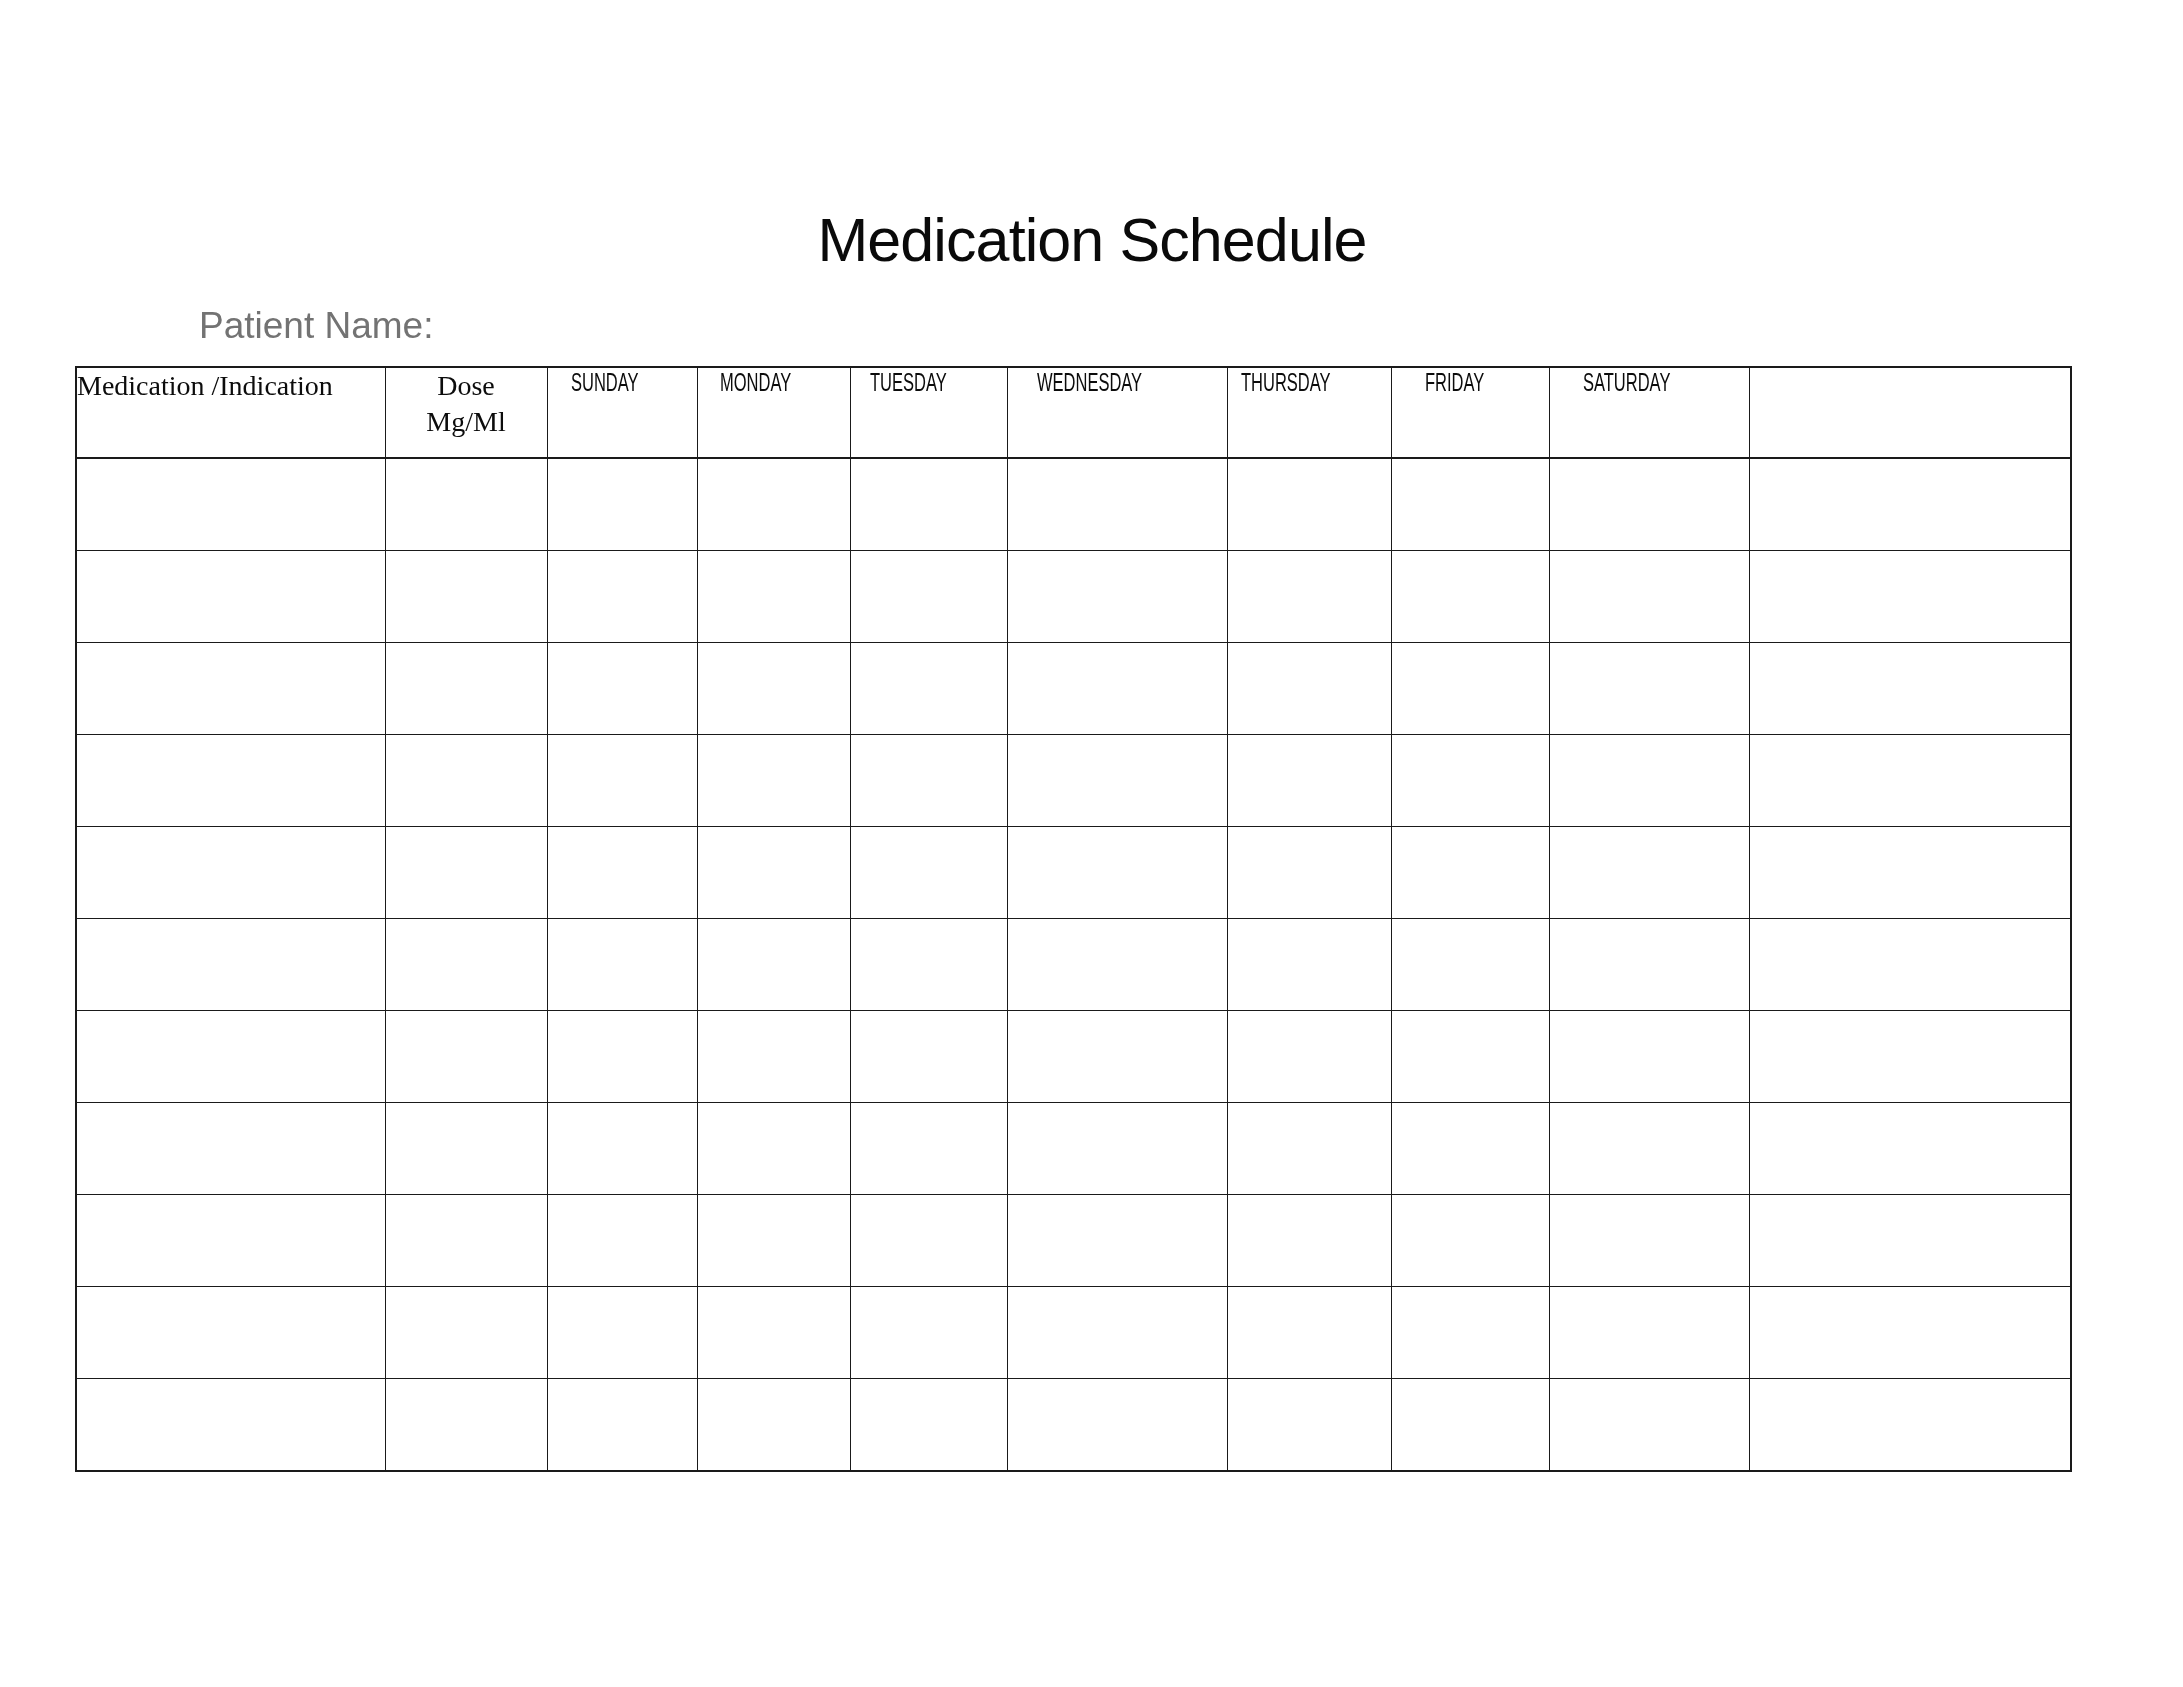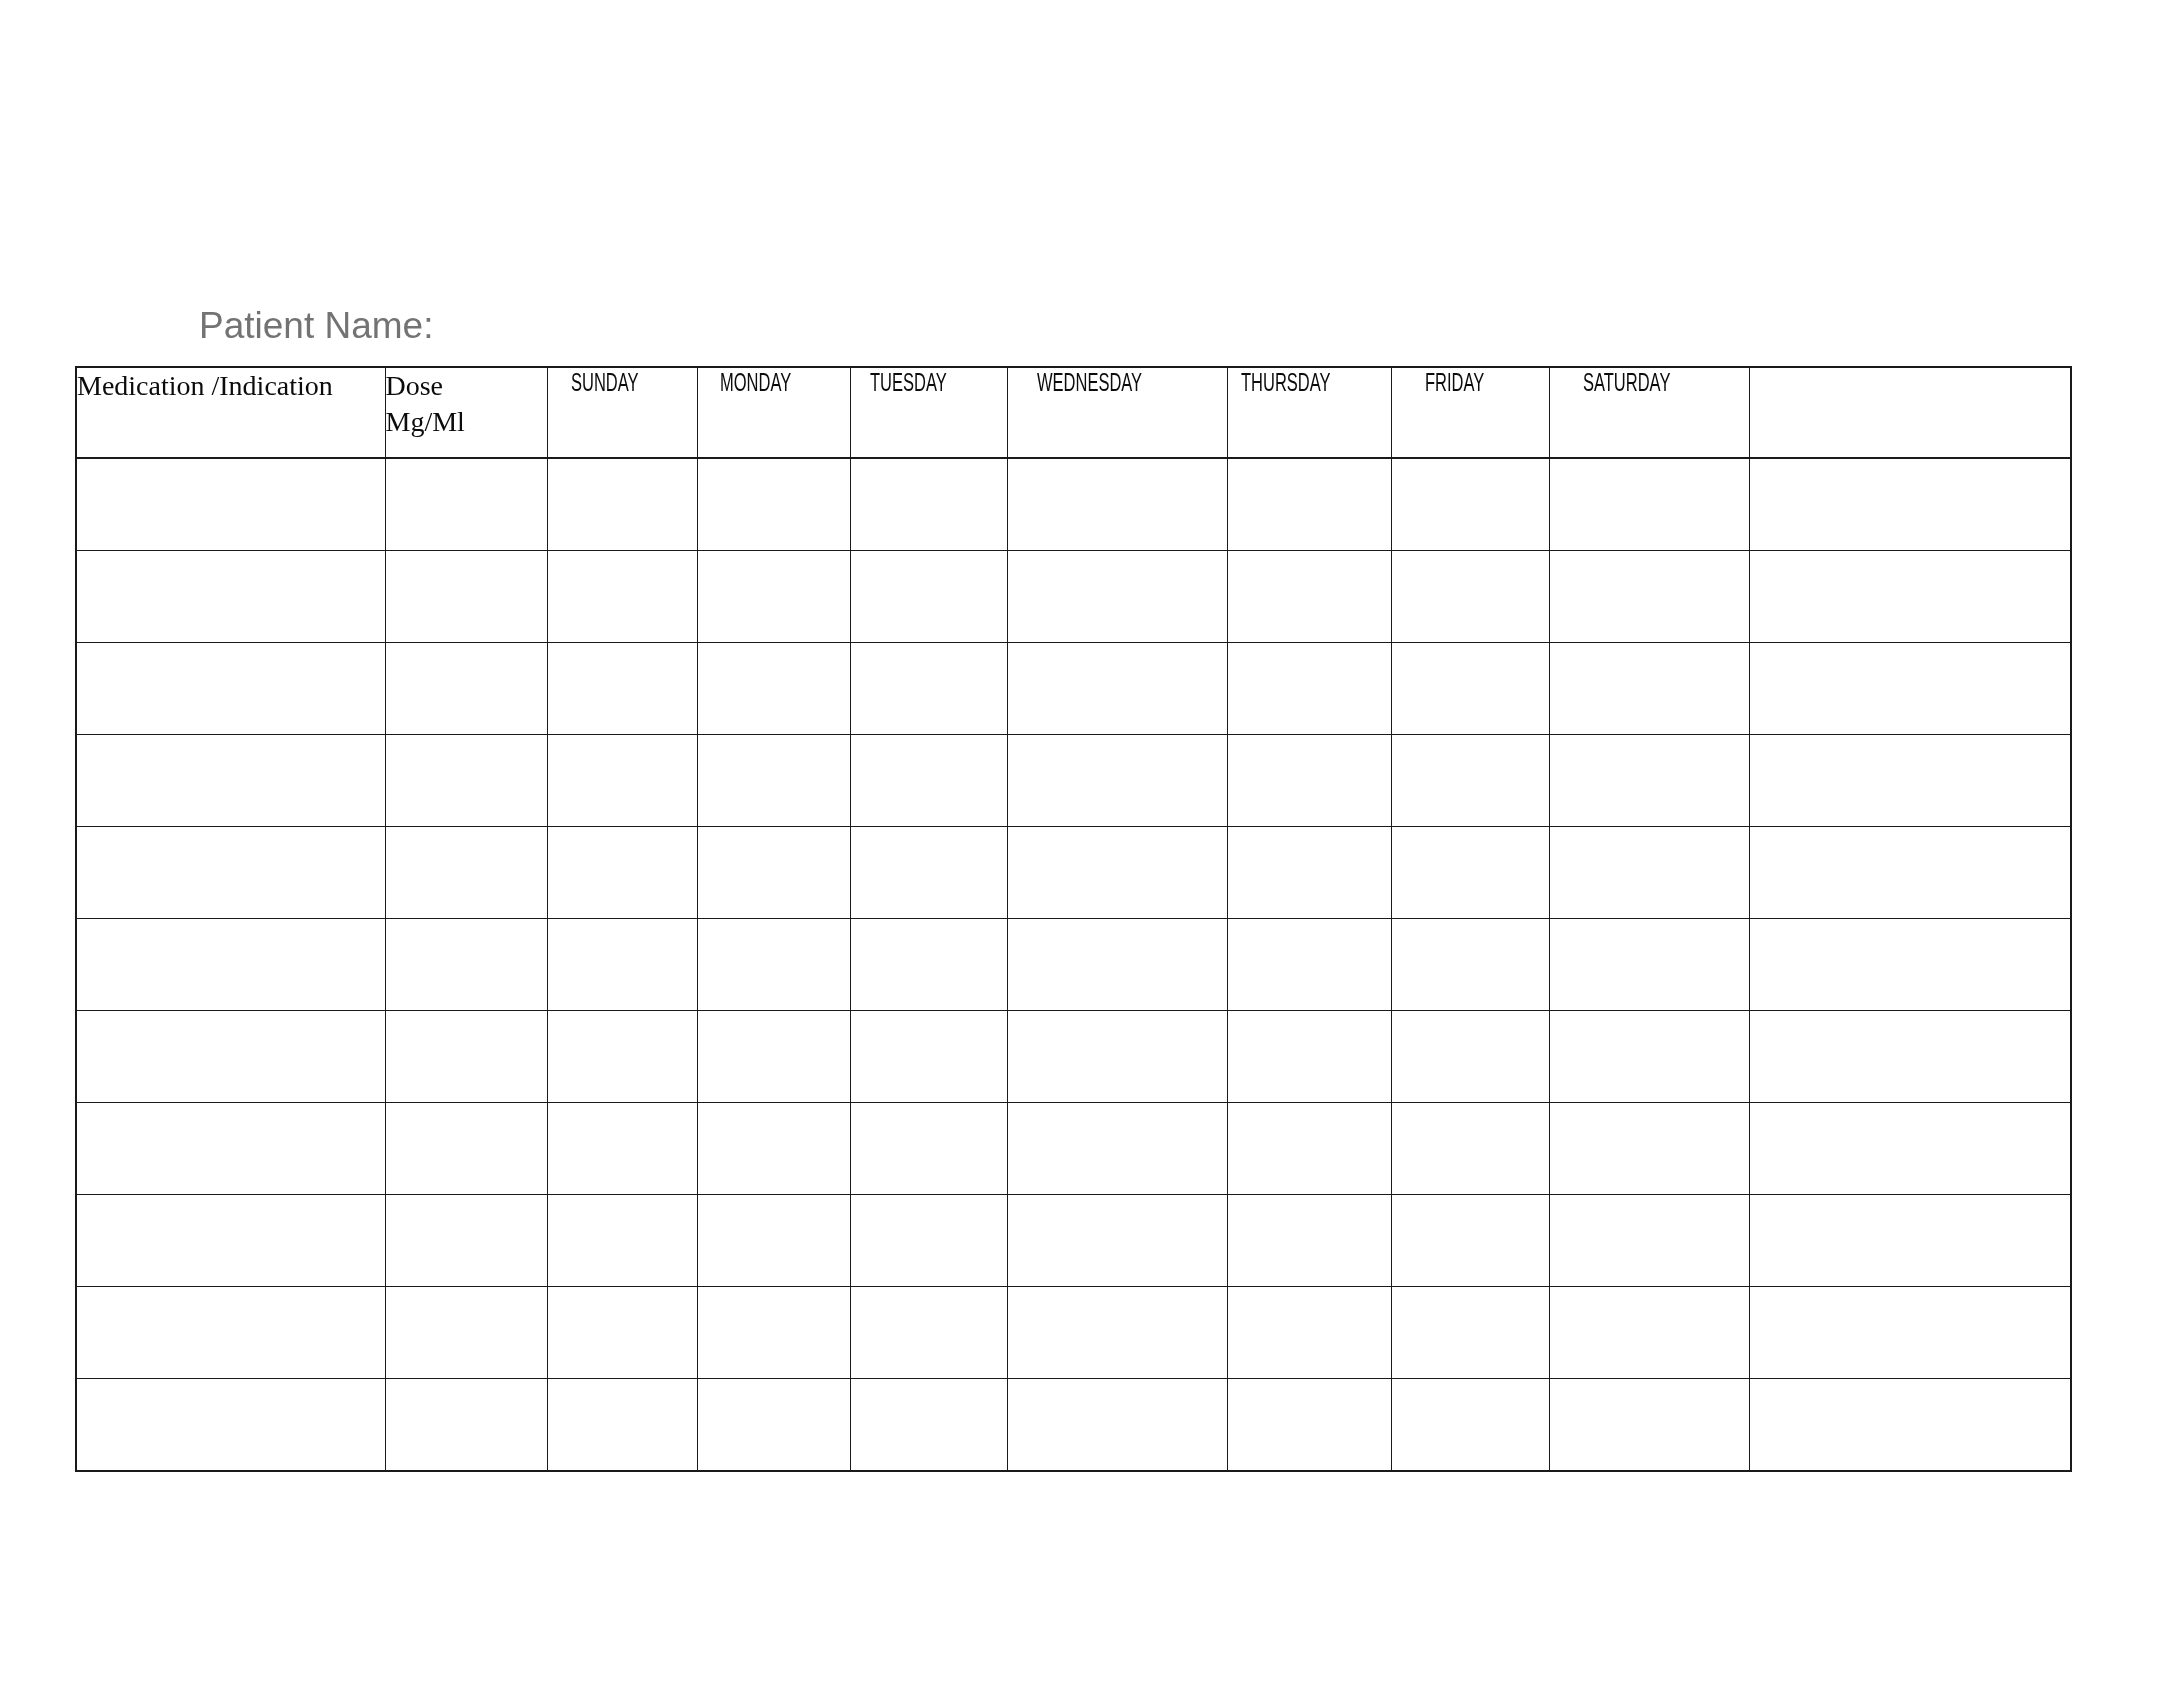--- a/index.html
+++ b/index.html
@@ -67,21 +67,21 @@
     font-size: 28px;
     line-height: 1.3;
     color: #0c0c0c;
   }
   th.hdr-med {
     text-align: left;
     padding: 1.7px 5.2px 0 14px;
     margin-top: 28px;
   }
   th.hdr-dose {
-    text-align: left;
+    text-align: center;
     padding-top: 1.7px;
   }
   th.hdr-day {
     text-align: center;
     padding: 5.2px 0 0 10.5px;
   }
   .day-label {
     display: inline-block;
     font-family: "Liberation Sans", sans-serif;
     font-size: 25px;
@@ -91,20 +91,21 @@
     transform: scaleX(0.66);
     transform-origin: 0 0;
     color: #0c0c0c;
   }
 </style>
 </head>
 <body>
 
 <div class="page">
 
+  <div class="doc-title">Medication Schedule</div>
 
   <div class="patient-label">Patient Name:</div>
 
   <table class="med-table">
     <colgroup>
       <col style="width:309px">
       <col style="width:162px">
       <col style="width:150px">
       <col style="width:153px">
       <col style="width:157px">

